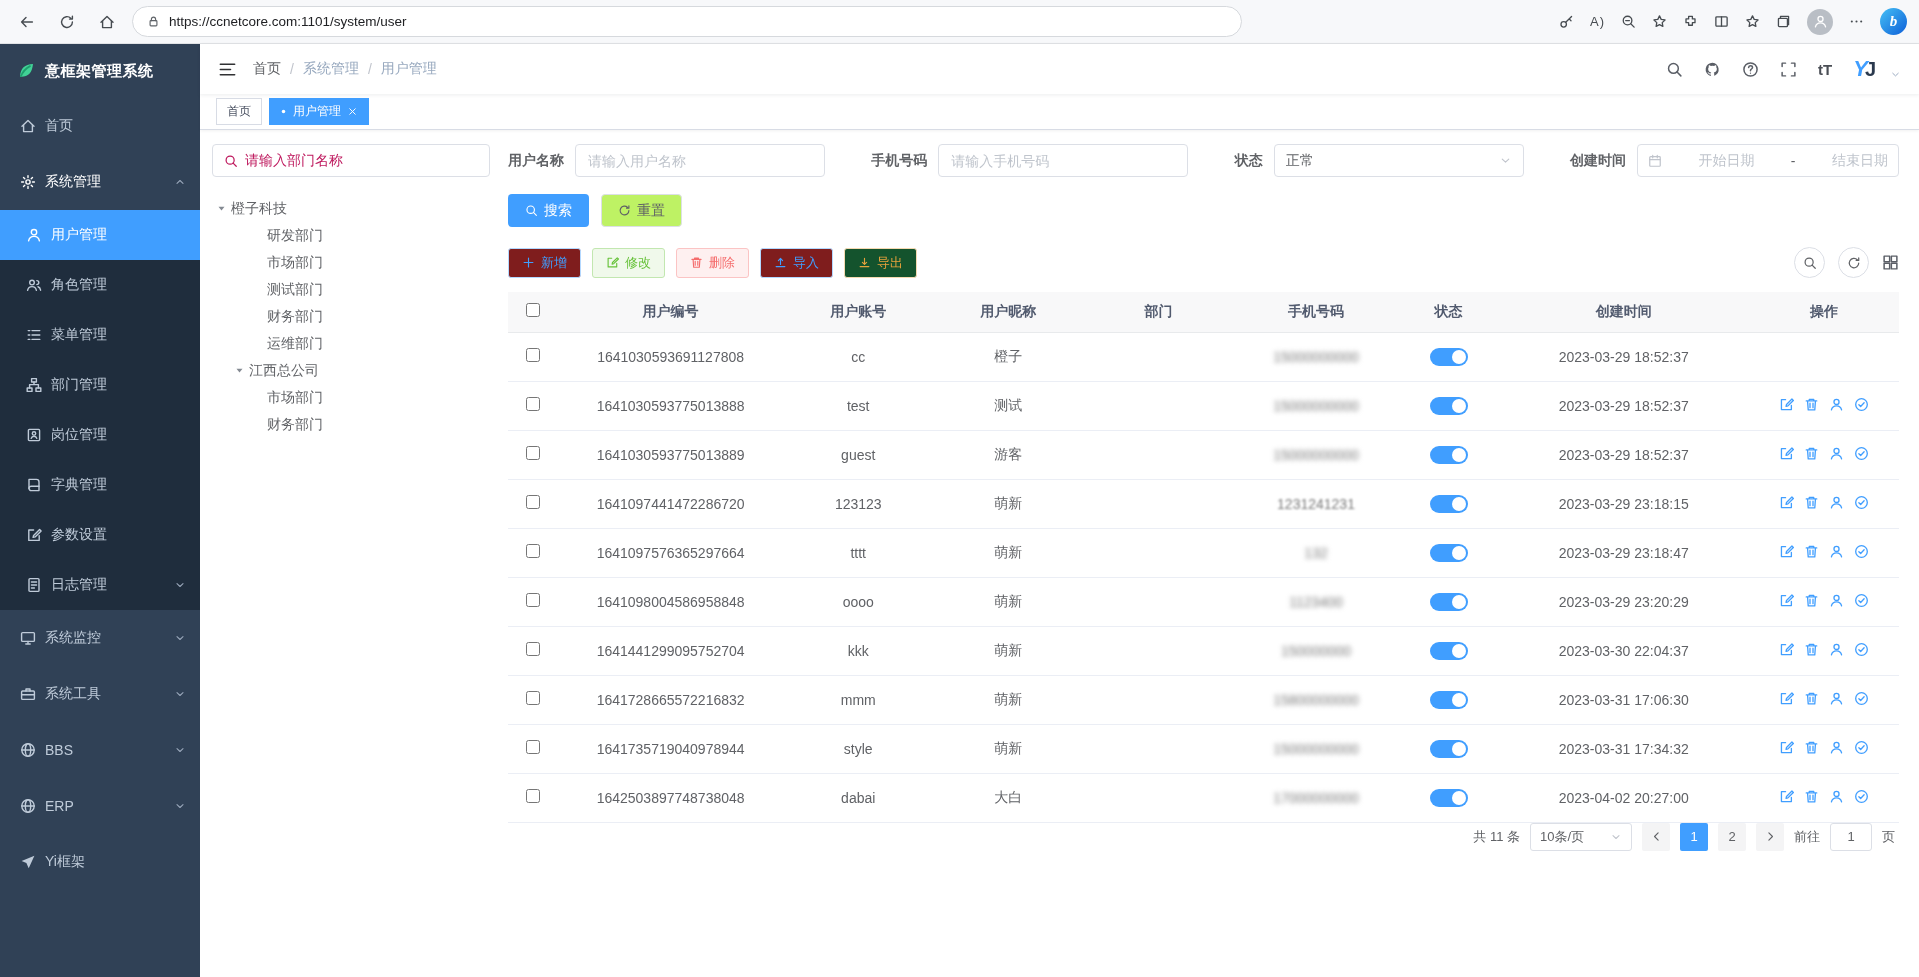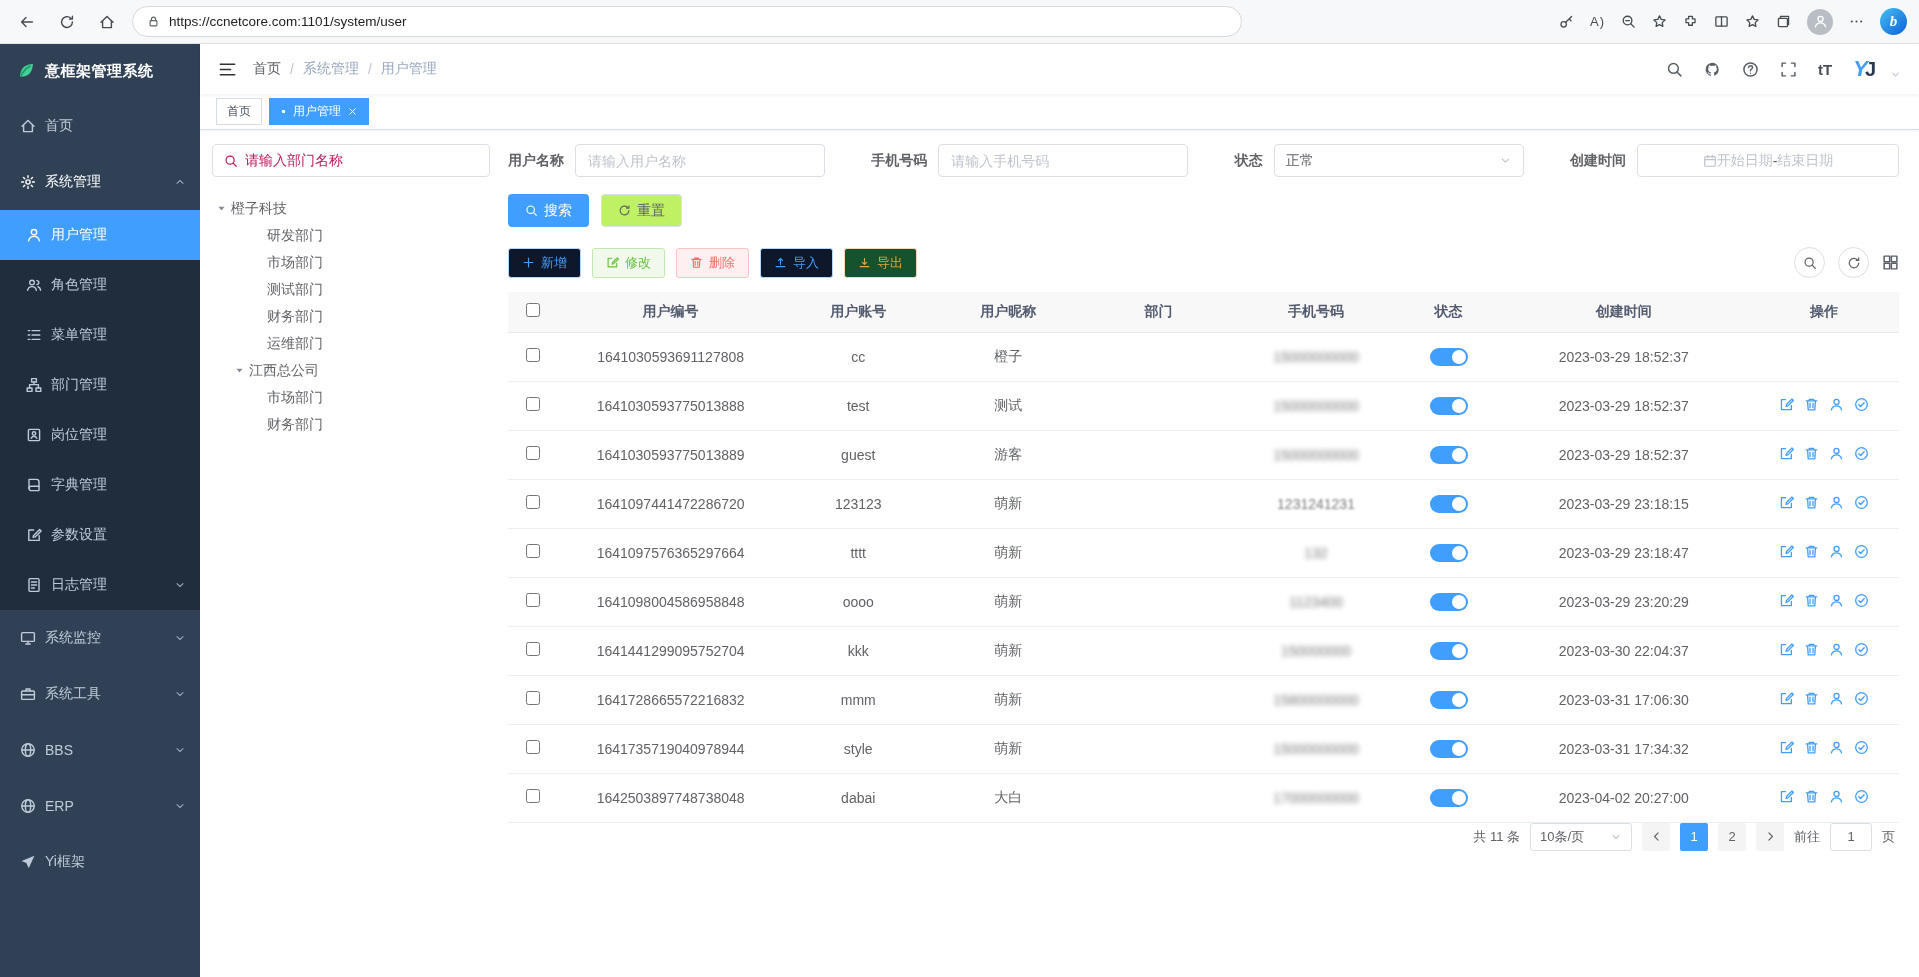--- a/index.html
+++ b/index.html
@@ -64,32 +64,32 @@
 .tree-node .caret{width:19px;font-size:11px;color:#848a92;display:flex;justify-content:center}
 .panel{flex:1;min-width:0;display:flex;flex-direction:column}
 
 .filters{display:flex;align-items:center;justify-content:space-between}
 .fgroup{display:flex;align-items:center;gap:11px}
 .flabel{font-size:14px;font-weight:700;color:#606266;white-space:nowrap}
 .tin{height:33px;border:1px solid #dcdfe6;border-radius:4px;padding:0 12px;font-size:14px;color:#606266;width:250px;font-family:inherit;outline:none}
 .tin::placeholder{color:#bfc4cc}
 .fselect{width:250px;height:33px;border:1px solid #dcdfe6;border-radius:4px;display:flex;align-items:center;justify-content:space-between;padding:0 11px;font-size:14px;color:#606266;cursor:pointer}
 .fselect .chev{color:#c0c4cc;font-size:13px}
-.fdate{width:262px;height:33px;border:1px solid #dcdfe6;border-radius:4px;display:flex;align-items:center;justify-content:center;padding:0 10px;font-size:14px;color:#bfc4cc;cursor:pointer}
+.fdate{width:262px;height:33px;border:1px solid #dcdfe6;border-radius:4px;display:flex;align-items:center;justify-content:space-between;padding:0 10px;font-size:14px;color:#bfc4cc;cursor:pointer}
 .fdate .icon{color:#c0c4cc;font-size:14px}
 .fdate .dash{color:#606266}
 
 .row-search{margin-top:17px;display:flex;gap:12px}
 .btn{height:33px;padding:0 16px;border-radius:4px;border:1px solid transparent;font-size:14px;display:inline-flex;align-items:center;gap:6px;cursor:pointer;background:#bef264;font-family:inherit}
 .btn .icon{font-size:13px}
 .btn.primary{background:#409eff;color:#fff}
 .btn.default{border-color:#dcdfe6;color:#606266}
 .row-actions{margin-top:20px;display:flex;align-items:center;gap:11px}
 .btn.sm{height:30px;padding:0 13px;font-size:13px;border-radius:3px}
-.btn.plain-primary{background:#0f172a;border-color:#b3d8ff;color:#409eff}
+.btn.plain-primary{background:#7f1d1d;border-color:#b3d8ff;color:#409eff}
 .btn.plain-success{background:#f0f9eb;border-color:#c2e7b0;color:#67c23a}
 .btn.plain-danger{background:#fef0f0;border-color:#fbc4c4;color:#f56c6c}
 .btn.plain-warning{background:#14532d;border-color:#f5dab1;color:#e6a23c}
 .right-tools{margin-left:auto;display:flex;align-items:center;gap:13px;color:#606266}
 .tool-circle{width:31px;height:31px;border-radius:50%;border:1px solid #dcdfe6;background:#fff;display:flex;align-items:center;justify-content:center;font-size:14px;cursor:pointer}
 .tool-plain{font-size:17px;color:#5a5e66;cursor:pointer}
 
 
 table{width:100%;border-collapse:collapse;margin-top:14px;table-layout:fixed}
 thead th{background:#f8f8f9;color:#515a6e;font-size:14px;font-weight:700;height:40px;border-bottom:1px solid #e8eaec;text-align:center}

